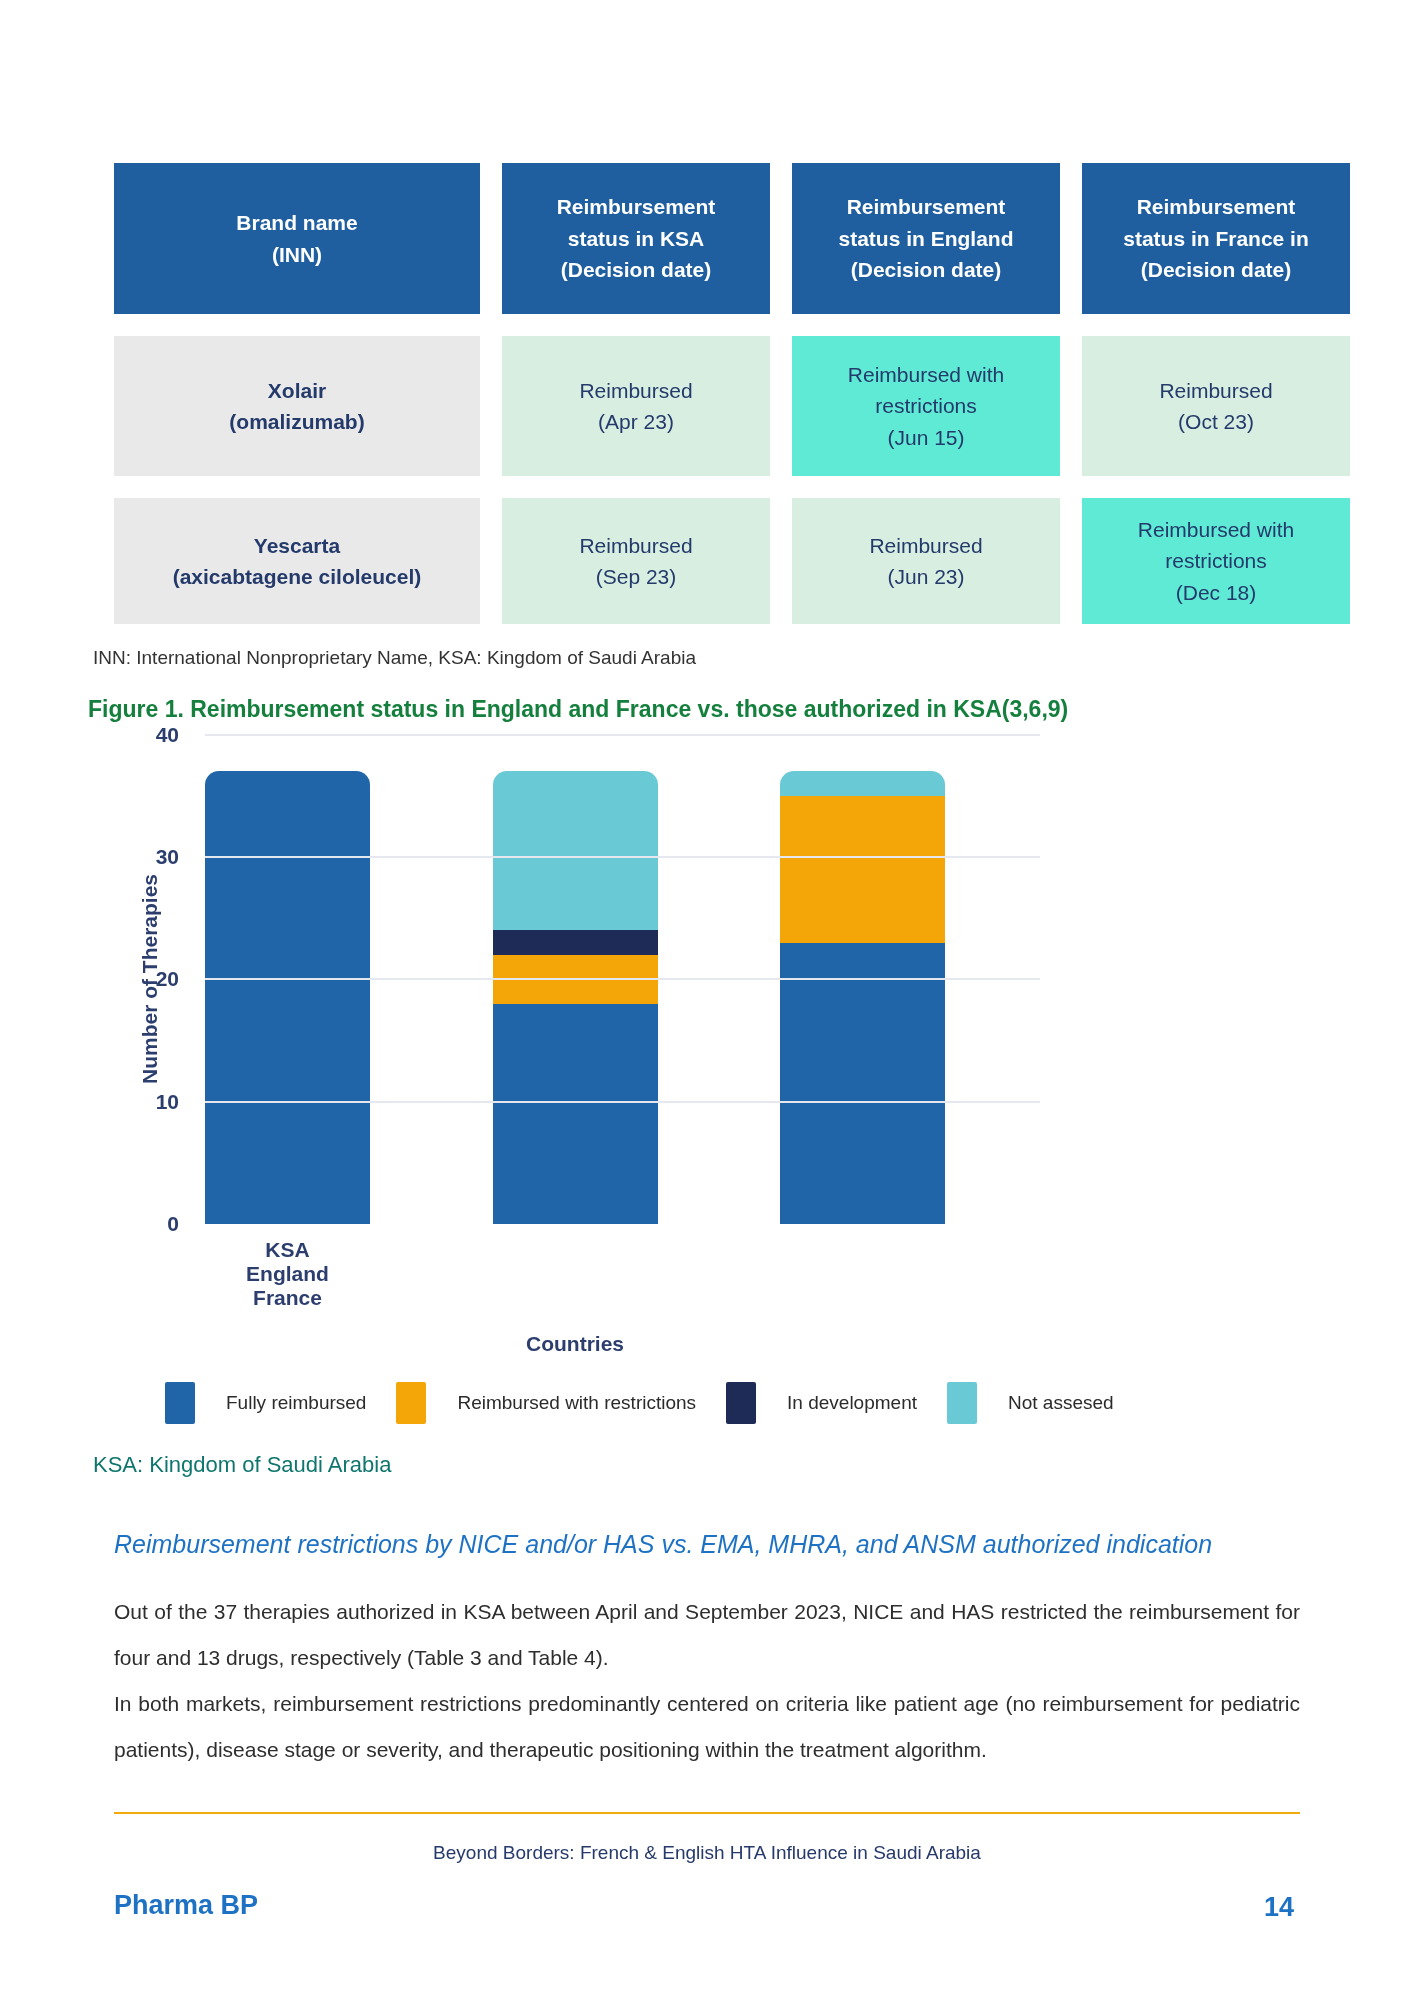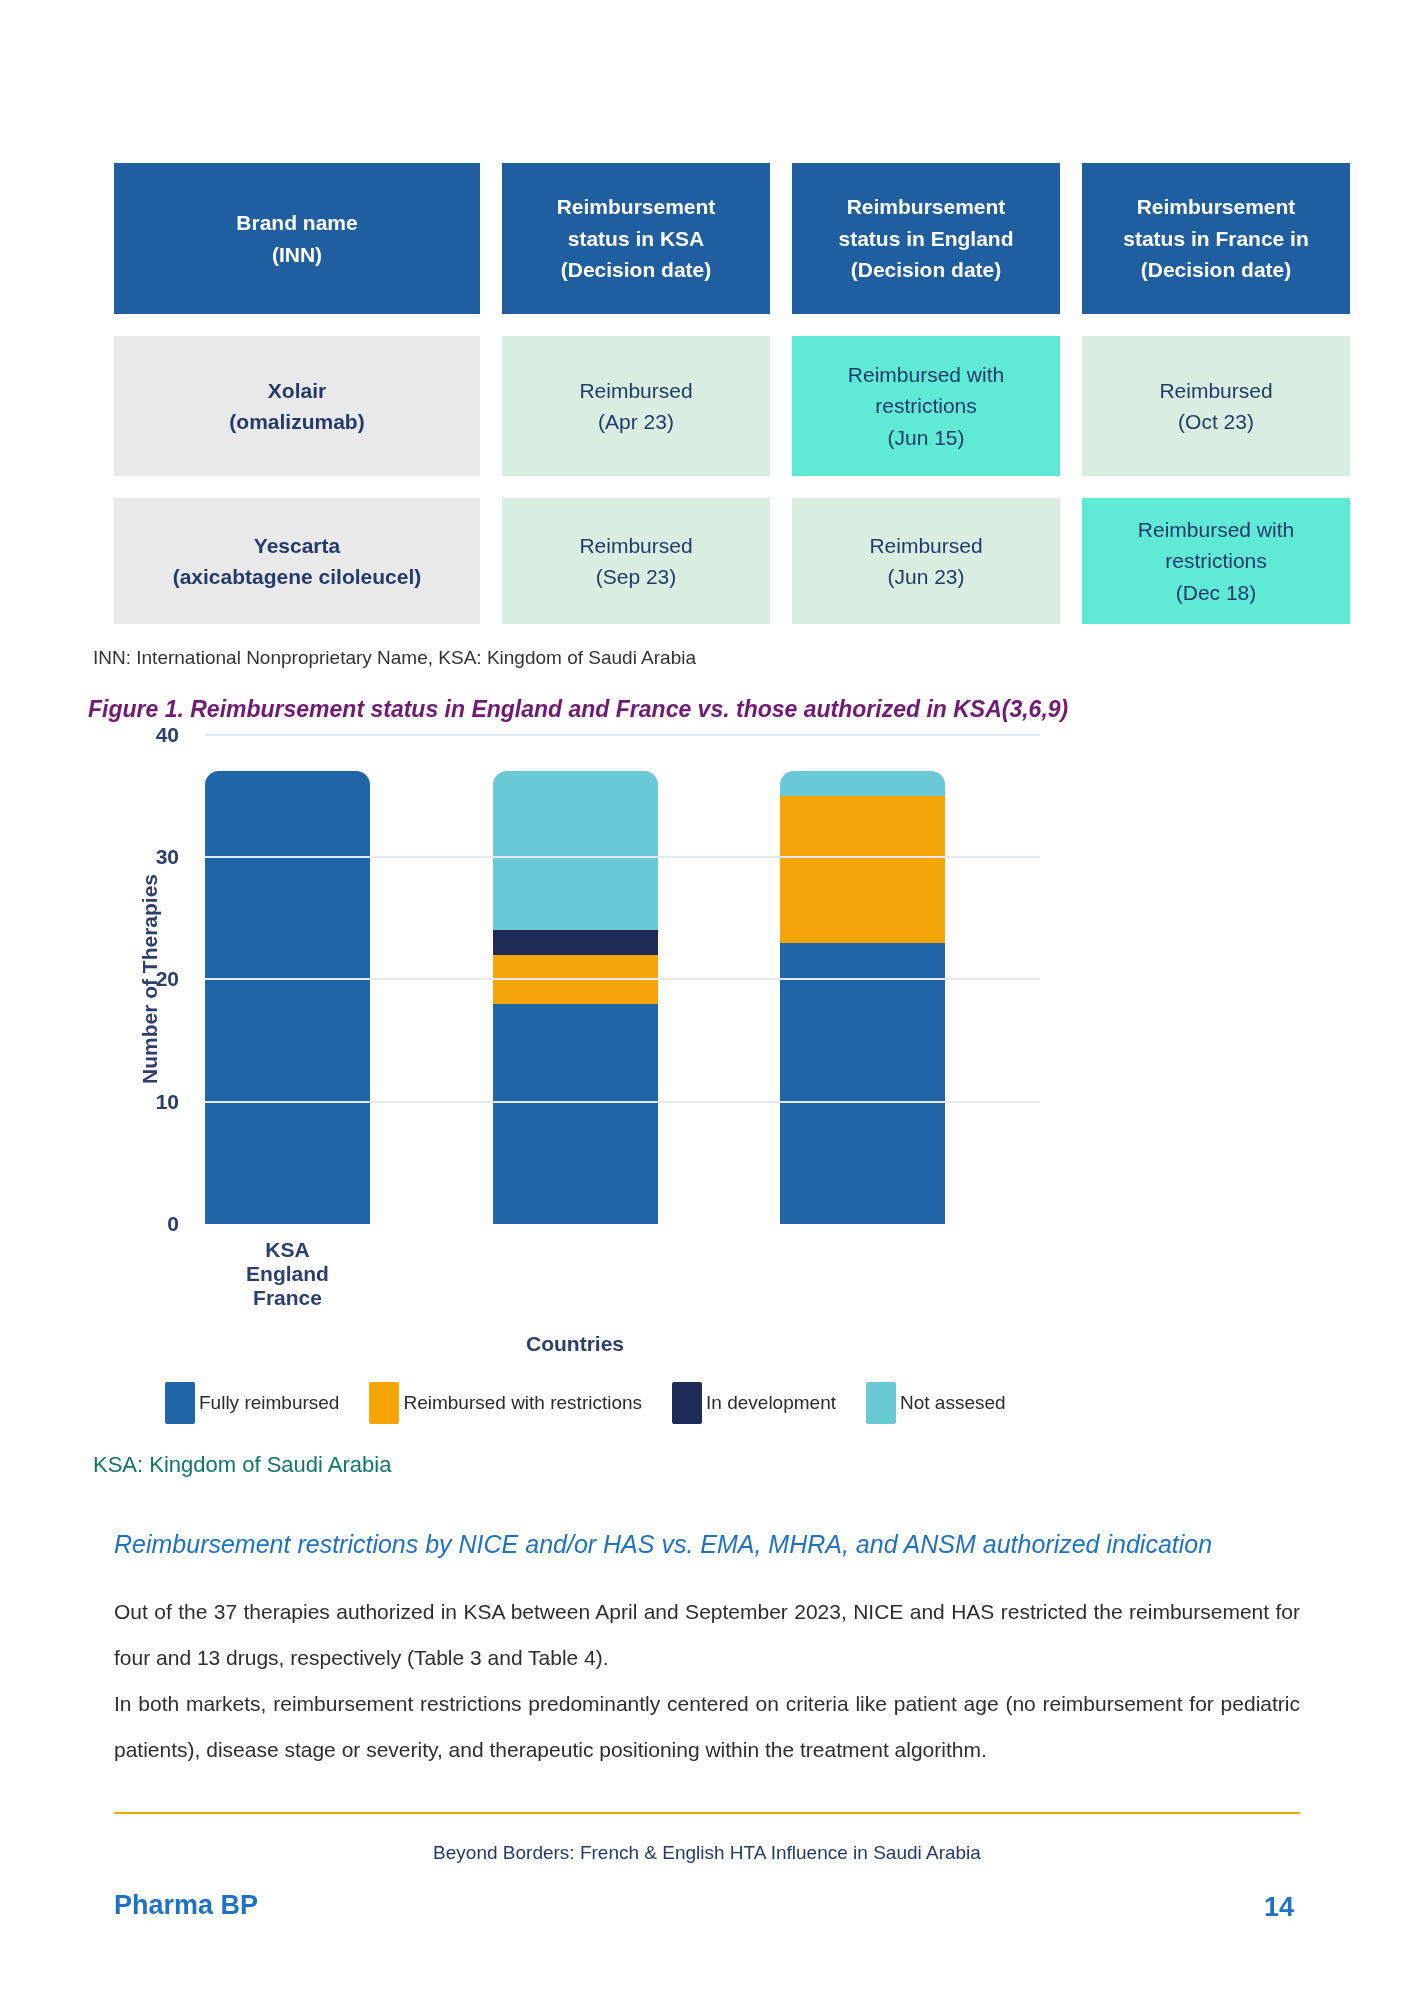--- a/index.html
+++ b/index.html
@@ -34,21 +34,21 @@
   .row2 { height:126px; }
 
   .table-footnote {
     margin-top:22px; margin-left:-21px;
     font-size:19px; color:#333333; line-height:1.25;
   }
 
   
   .figure-title {
     margin-top:26px; margin-left:-26px;
-    font-size:23px; font-weight:bold; color:#701a75;font-style:italic;
+    font-size:23px; font-weight:bold; color:#15803d;
   }
   .chart-block { margin-top:12px; }
   .plot-area {
     position:relative; margin-left:91px; width:835px; height:489px;
   }
   .gridline {
     position:absolute; left:0; right:0; height:2px; background:#E6E8F0;
     transform:translateY(-50%);
   }
   .ytick {
@@ -80,21 +80,21 @@
     font-size:21px; font-weight:bold; color:#2C3E6E;
   }
   .x-title {
     margin-left:91px; width:740px; text-align:center; margin-top:22px;
     font-size:21px; font-weight:bold; color:#2C3E6E;
   }
   .legend {
     margin-top:26px; margin-left:51px;
     display:flex; align-items:center; gap:30px;
   }
-  .legend-item { display:flex; align-items:center; gap:4px; }
+  .legend-item { display:flex; align-items:center; gap:31px; }
   .swatch { display:inline-block; width:30px; height:42px; border-radius:2px; }
   .legend-text { font-size:19px; color:#2B2B2B; }
 
   .chart-note {
     margin-top:28px; margin-left:-21px;
     font-size:22px; color:#0f766e;
   }
 
   
   .section-heading {

